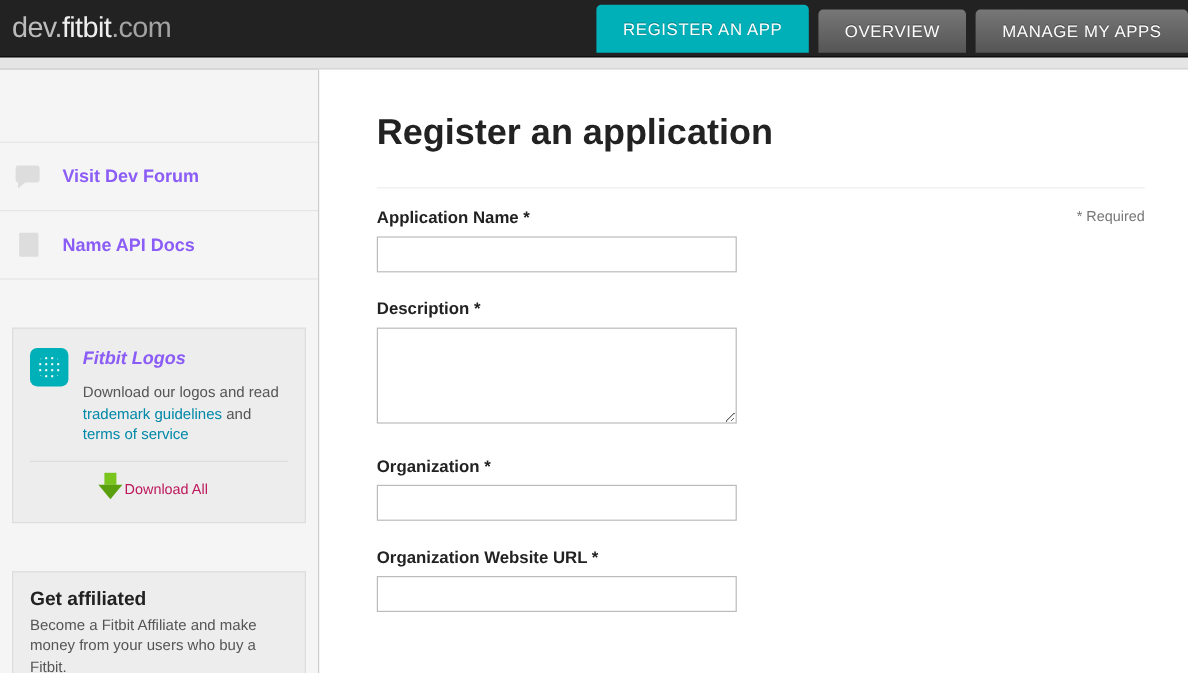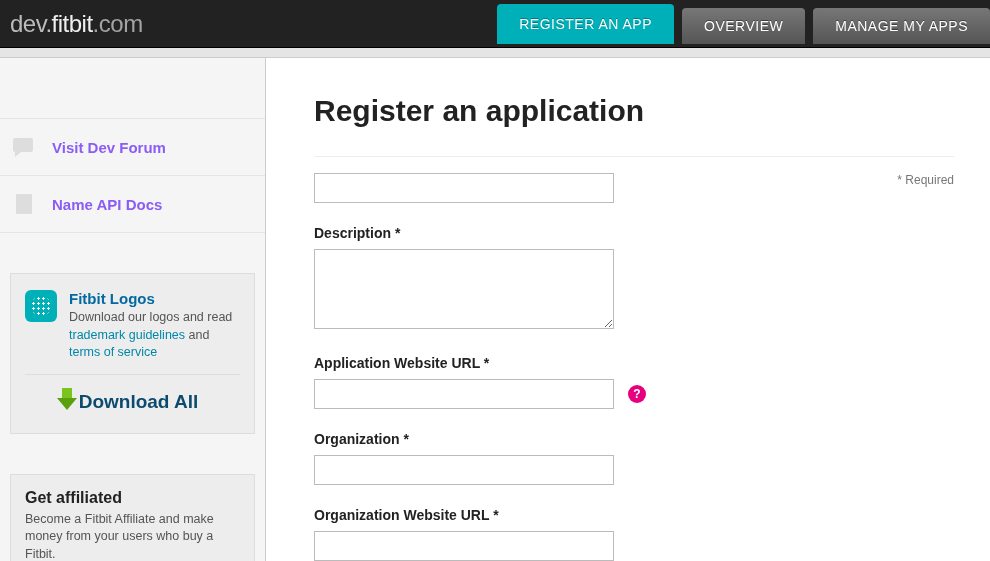--- a/index.html
+++ b/index.html
@@ -93,21 +93,21 @@
   position: relative;
 }
 .box-icon::after {
   content: "";
   position: absolute;
   inset: 6px;
   background-image: radial-gradient(circle, #fff 1px, transparent 1.2px);
   background-size: 5px 5px;
   border-radius: 50%;
 }
-.box-title { font-weight: bold; font-size: 15px; color: #0369a1; margin-bottom: 2px; }
+.box-title { font-weight: bold; font-size: 15px; color: #8b5cf6; margin-bottom: 12px; font-style: italic; }
 .box-text { font-size: 12.5px; color: #555; line-height: 1.4; }
 .box-text a { color: #0088a8; text-decoration: none; }
 .box-download-row {
   display: flex;
   align-items: center;
   justify-content: center;
   padding: 16px 0 4px 0;
   margin-top: 12px;
   border-top: 1px solid #ddd;
 }
@@ -124,21 +124,21 @@
   left: -5px; top: -14px;
 }
 .down-arrow::after {
   content: "";
   position: absolute;
   border-left: 10px solid transparent;
   border-right: 10px solid transparent;
   border-top: 12px solid #5aa00e;
   left: -10px; top: -4px;
 }
-.download-link { color: #0c4a6e; font-weight: bold; font-size: 19px; }
+.download-link { color: #be185d; font-weight: normal; font-size: 12px; }
 .aff-box {
   background: #ededed;
   border: 1px solid #ddd;
   margin: 40px 10px 0 10px;
   padding: 14px 14px;
 }
 .aff-title { font-weight: bold; font-size: 16px; color: #222; margin-bottom: 4px; }
 .aff-text { font-size: 12.5px; color: #555; line-height: 1.4; }
 
 .main {
@@ -252,35 +252,29 @@
     </div>
 
   </div>
 
   <div class="main">
     <h1 class="page-title">Register an application</h1>
     <div class="form-wrap">
       <div class="required-note">* Required</div>
 
       <div class="field">
+        <label class="field-label">Application Name *</label>
         <input type="text" style="">
       </div>
 
       <div class="field">
         <label class="field-label">Description *</label>
         <textarea style=""></textarea>
       </div>
 
-      <div class="field">
-        <label class="field-label">Application Website URL *</label>
-        <div class="field-row">
-          <input type="text" style="">
-          <span class="help-icon">?</span>
-        </div>
-      </div>
 
       <div class="field">
         <label class="field-label">Organization *</label>
         <input type="text" style="">
       </div>
 
       <div class="field">
         <label class="field-label">Organization Website URL *</label>
         <input type="text" style="">
       </div>

